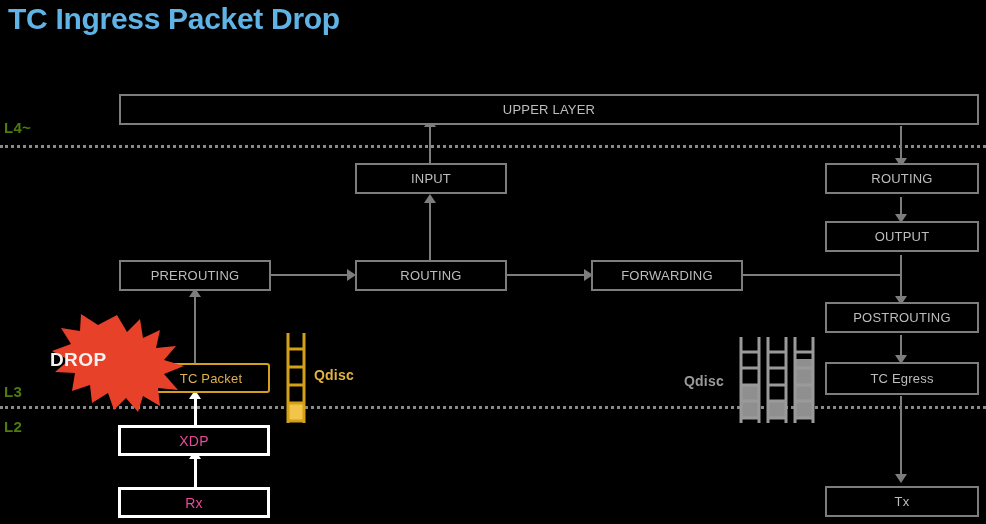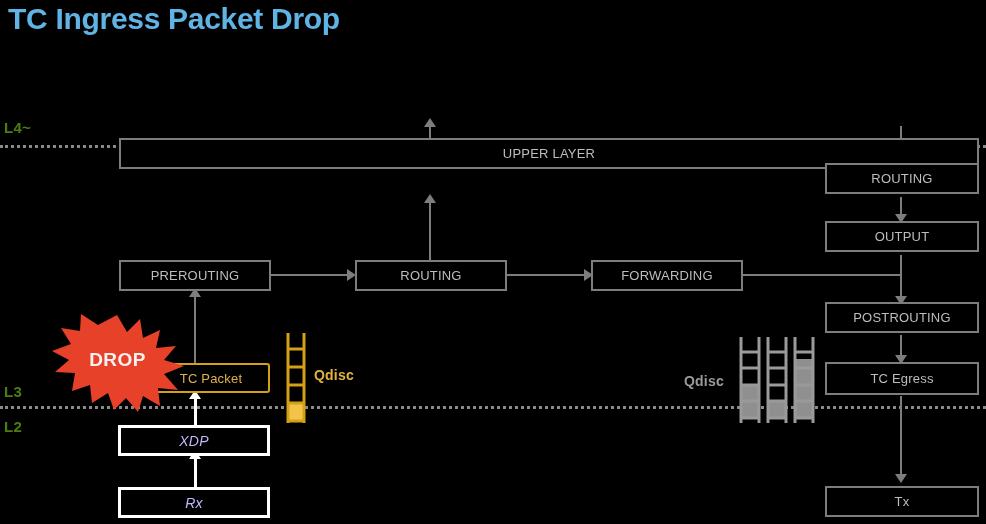--- a/index.html
+++ b/index.html
@@ -53,23 +53,22 @@
     font-size: 13px;
     letter-spacing: 0.2px;
     background: #000000;
   }
   .node.gray {
     border: 2px solid #7d7d7d;
     color: #bdbdbd;
   }
   .node.white {
     border: 3px solid #ffffff;
-    color: #c4b5fd;
+    color: #ec4899;
     font-size: 14px;
-    font-style: italic;
   }
   .node.gold {
     border: 2px solid #D3A017;
     color: #E0B04A;
     border-radius: 3px;
   }
   .conn {
     position: absolute;
     background: #7d7d7d;
   }
@@ -112,21 +111,20 @@
   }
   .drop-burst {
     position: absolute;
   }
   .drop-text {
     position: absolute;
     font-size: 19px;
     font-weight: bold;
     color: #F7F2F0;
     letter-spacing: 0.4px;
-    text-align: center;
     width: 100%;
     pointer-events: none;
   }
 </style>
 </head>
 <body>
 
 <div id="stage">
 
   <div id="page-title">TC Ingress Packet Drop</div>
@@ -170,22 +168,23 @@
 
   <div class="conn" style="left:194px; top:295px; width:2px; height:68px;"></div>
   <div class="arrowhead up" style="left:189px; top:288px;"></div>
 
   <div class="conn white-line" style="left:194px; top:397px; width:3px; height:31px;"></div>
   <div class="arrowhead up white-head" style="left:189px; top:390px;"></div>
 
   <div class="conn white-line" style="left:194px; top:457px; width:3px; height:32px;"></div>
   <div class="arrowhead up white-head" style="left:189px; top:450px;"></div>
 
-  <div class="node gray" style="left:119px; top:94px; width:860px; height:31px;margin-top:44px;">UPPER LAYER</div>
-
+  <div class="node gray" style="left:119px; top:94px; width:860px; height:31px;">UPPER LAYER</div>
+
+  <div class="node gray" style="left:355px; top:163px; width:152px; height:31px;">INPUT</div>
 
   <div class="node gray" style="left:119px; top:260px; width:152px; height:31px;">PREROUTING</div>
 
   <div class="node gray" style="left:355px; top:260px; width:152px; height:31px;">ROUTING</div>
 
   <div class="node gray" style="left:591px; top:260px; width:152px; height:31px;text-align:center;">FORWARDING</div>
 
   <div class="node gray" style="left:825px; top:163px; width:154px; height:31px;">ROUTING</div>
 
   <div class="node gray" style="left:825px; top:221px; width:154px; height:31px;">OUTPUT</div>

